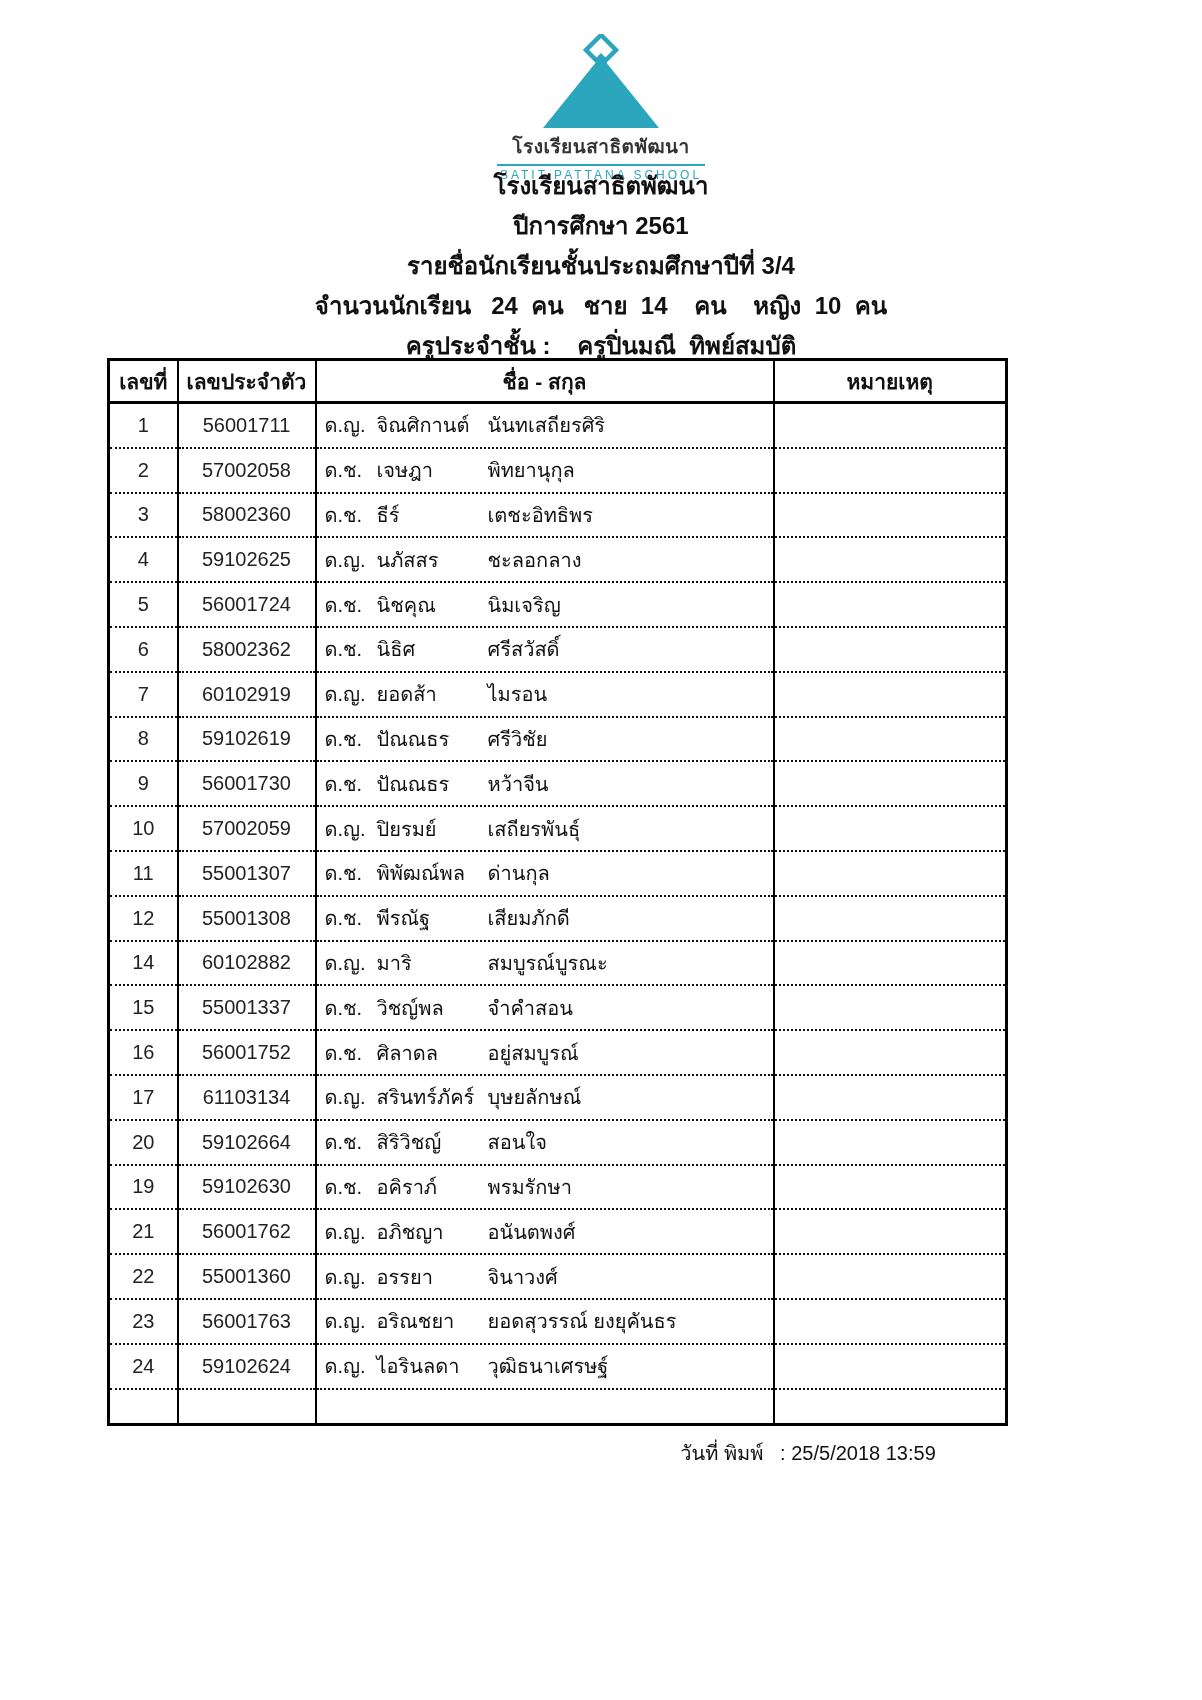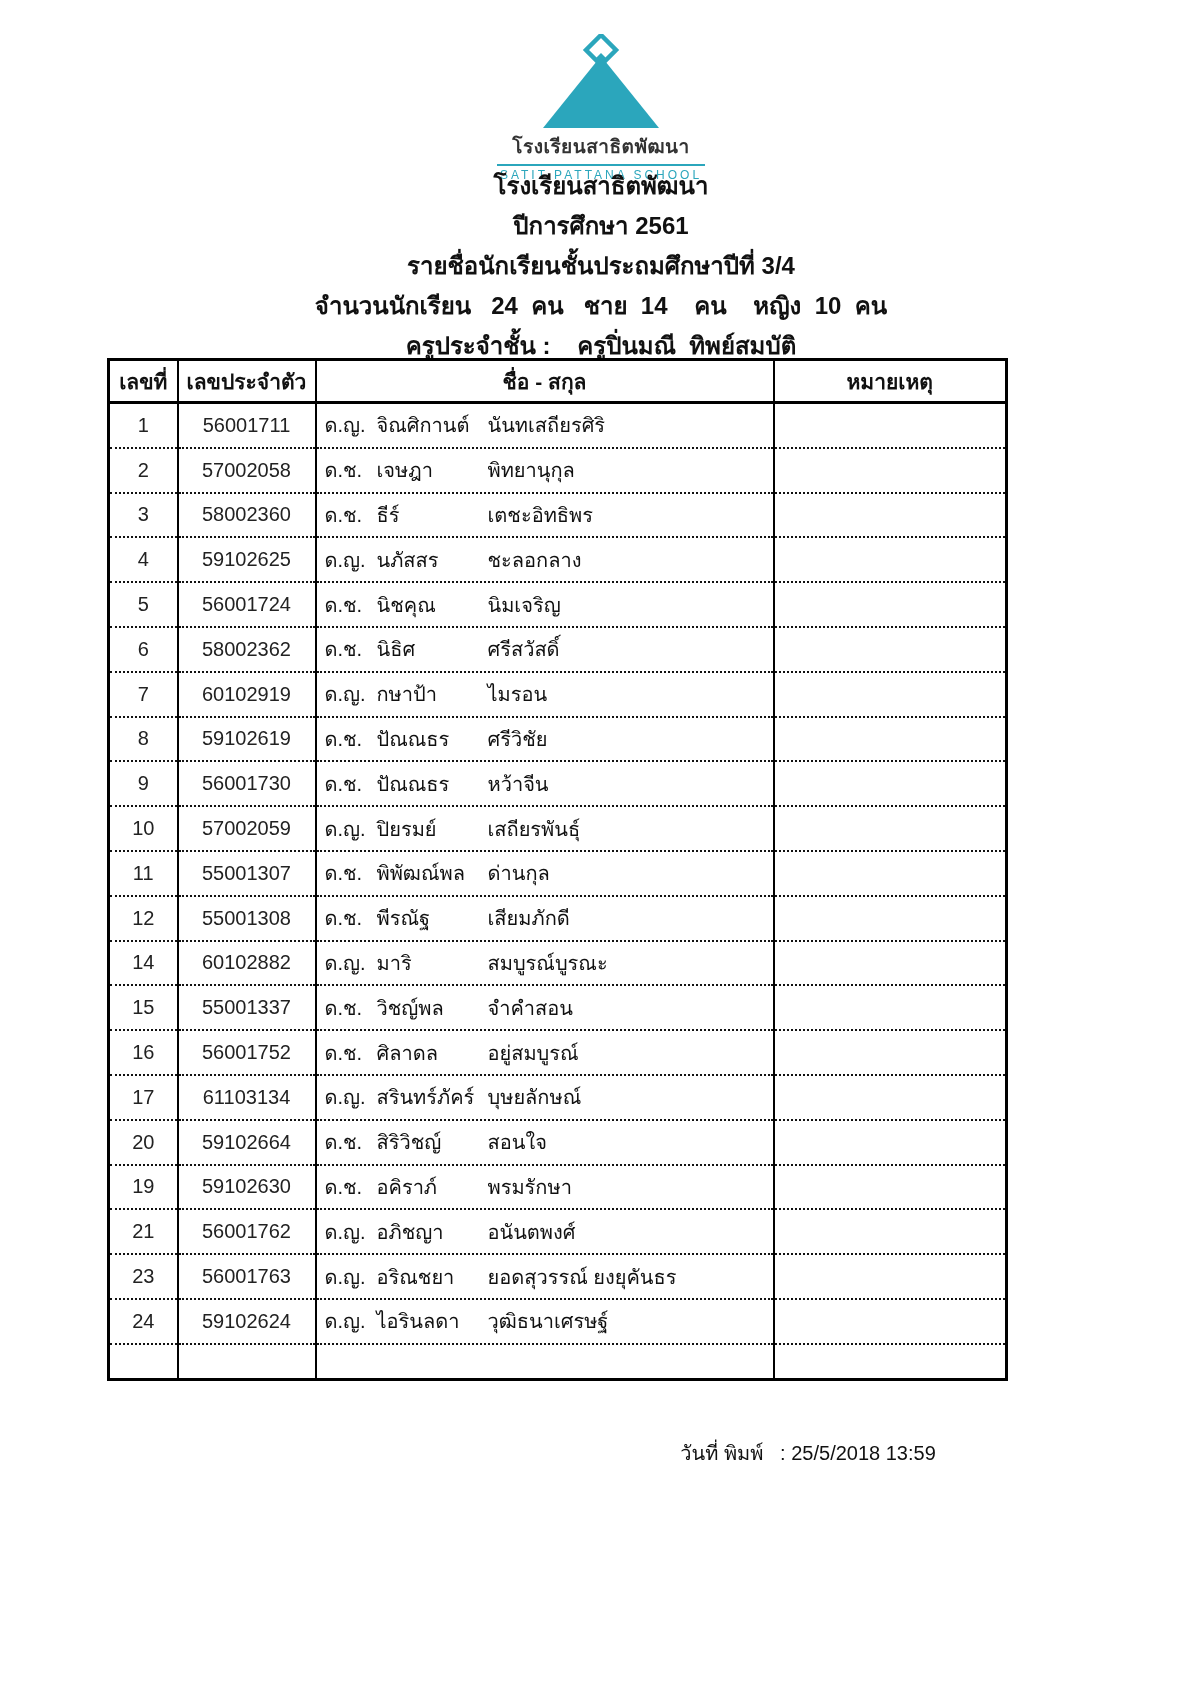--- a/index.html
+++ b/index.html
@@ -106,21 +106,21 @@
         </tr>
         <tr>
           <td class="c-no">6</td>
           <td class="c-id">58002362</td>
           <td class="c-name"><span class="nt">ด.ช.</span><span class="nf">นิธิศ</span><span class="nl">ศรีสวัสดิ์</span></td>
           <td class="c-remark"></td>
         </tr>
         <tr>
           <td class="c-no">7</td>
           <td class="c-id">60102919</td>
-          <td class="c-name"><span class="nt">ด.ญ.</span><span class="nf">กษาป้า</span><span class="nl">ไมรอน</span></td>
+          <td class="c-name"><span class="nt">ด.ญ.</span><span class="nf">ยอดส้า</span><span class="nl">ไมรอน</span></td>
           <td class="c-remark"></td>
         </tr>
         <tr>
           <td class="c-no">8</td>
           <td class="c-id">59102619</td>
           <td class="c-name"><span class="nt">ด.ช.</span><span class="nf">ปัณณธร</span><span class="nl">ศรีวิชัย</span></td>
           <td class="c-remark"></td>
         </tr>
         <tr>
           <td class="c-no">9</td>
@@ -182,20 +182,26 @@
           <td class="c-name"><span class="nt">ด.ช.</span><span class="nf">อคิราภ์</span><span class="nl">พรมรักษา</span></td>
           <td class="c-remark"></td>
         </tr>
         <tr>
           <td class="c-no">21</td>
           <td class="c-id">56001762</td>
           <td class="c-name"><span class="nt">ด.ญ.</span><span class="nf">อภิชญา</span><span class="nl">อนันตพงศ์</span></td>
           <td class="c-remark"></td>
         </tr>
         <tr>
+          <td class="c-no">22</td>
+          <td class="c-id">55001360</td>
+          <td class="c-name"><span class="nt">ด.ญ.</span><span class="nf">อรรยา</span><span class="nl">จินาวงศ์</span></td>
+          <td class="c-remark"></td>
+        </tr>
+        <tr>
           <td class="c-no">23</td>
           <td class="c-id">56001763</td>
           <td class="c-name"><span class="nt">ด.ญ.</span><span class="nf">อริณชยา</span><span class="nl">ยอดสุวรรณ์ ยงยุคันธร</span></td>
           <td class="c-remark"></td>
         </tr>
         <tr>
           <td class="c-no">24</td>
           <td class="c-id">59102624</td>
           <td class="c-name"><span class="nt">ด.ญ.</span><span class="nf">ไอรินลดา</span><span class="nl">วุฒิธนาเศรษฐ์</span></td>
           <td class="c-remark"></td>

